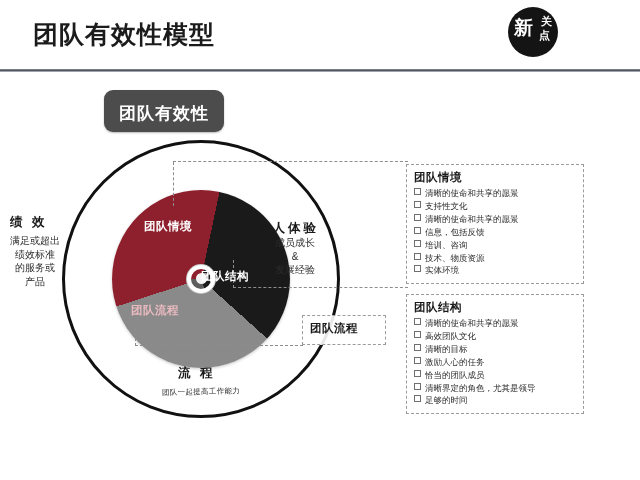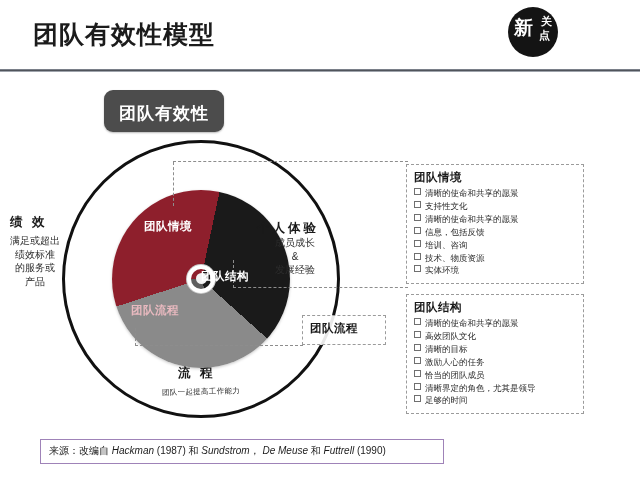--- a/index.html
+++ b/index.html
@@ -342,25 +342,14 @@
         <li><span class="bullet"></span><span>恰当的团队成员</span></li>
         <li><span class="bullet"></span><span>清晰界定的角色，尤其是领导</span></li>
         <li><span class="bullet"></span><span>足够的时间</span></li>
       </ul>
   </div>
 
   <div class="info-box" id="box-team-process">
     <div class="info-title">团队流程</div>
   </div>
 
-  <div id="source-note">
-    <span>来源：改编自</span>
-    <span class="it">Hackman</span>
-    <span>(1987)</span>
-    <span>和</span>
-    <span class="it">Sundstrom</span><span>，</span>
-    <span class="it">De Meuse</span>
-    <span>和</span>
-    <span class="it">Futtrell</span>
-    <span>(1990)</span>
-  </div>
 
 </div>
 
 </body></html>

